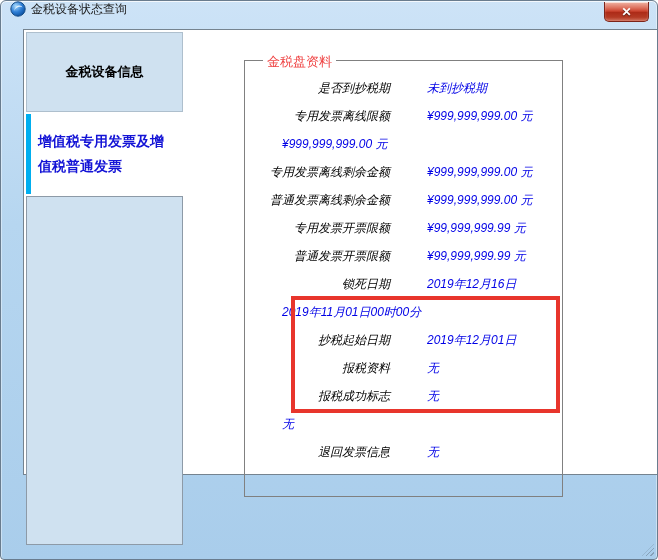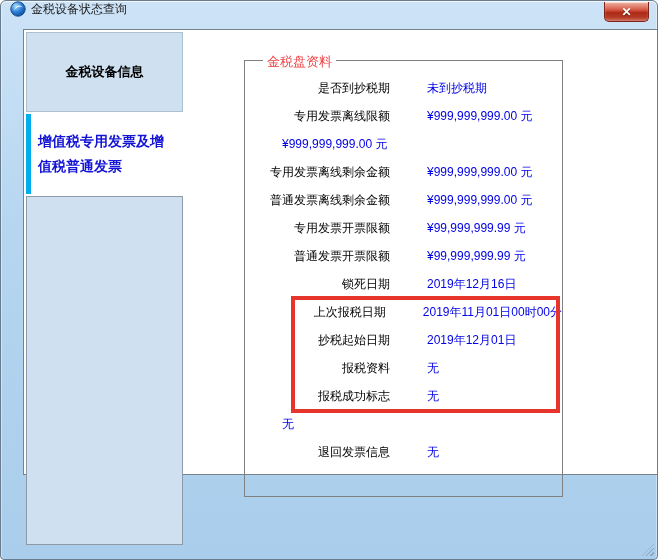--- a/index.html
+++ b/index.html
@@ -85,21 +85,21 @@
   .groupbox {
     position: absolute; left: 220px; top: 30px;
     width: 319px; height: 437px;
     border: 1px solid #808080;
   }
   .legend {
     position: absolute; top: -8px; left: 18px;
     background: #ffffff; padding: 0 4px;
     font-size: 13px; color: #ef4444;
   }
-  .rows { padding-top: 13px; }
+  .rows { padding-top: 13px; font-style: italic; }
   .row { height: 28px; display: flex; align-items: center; font-size: 12px; }
   .row .lbl { width: 145px; text-align: right; color: #000000; white-space: nowrap; }
   .row .val { margin-left: 37px; color: var(--value-color, #0000e6); white-space: nowrap; text-align: center; }
 
   .redbox {
     position: absolute; left: 46px; top: 235px;
     width: 269px; height: 117px;
     border: 4px solid var(--highlight-color, #e8352c);
     pointer-events: none;
   }
@@ -177,21 +177,20 @@
           </div>
           <div class="row">
             <span class="lbl">普通发票开票限额</span>
             <span class="val">¥99,999,999.99 元</span>
           </div>
           <div class="row">
             <span class="lbl">锁死日期</span>
             <span class="val">2019年12月16日</span>
           </div>
           <div class="row">
-            <span class="lbl">上次报税日期</span>
             <span class="val">2019年11月01日00时00分</span>
           </div>
           <div class="row">
             <span class="lbl">抄税起始日期</span>
             <span class="val">2019年12月01日</span>
           </div>
           <div class="row">
             <span class="lbl">报税资料</span>
             <span class="val">无</span>
           </div>

